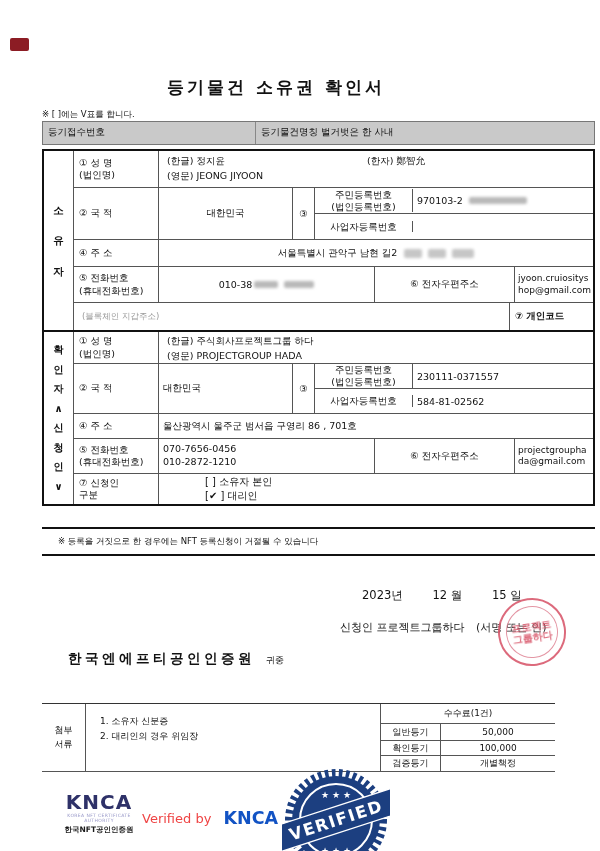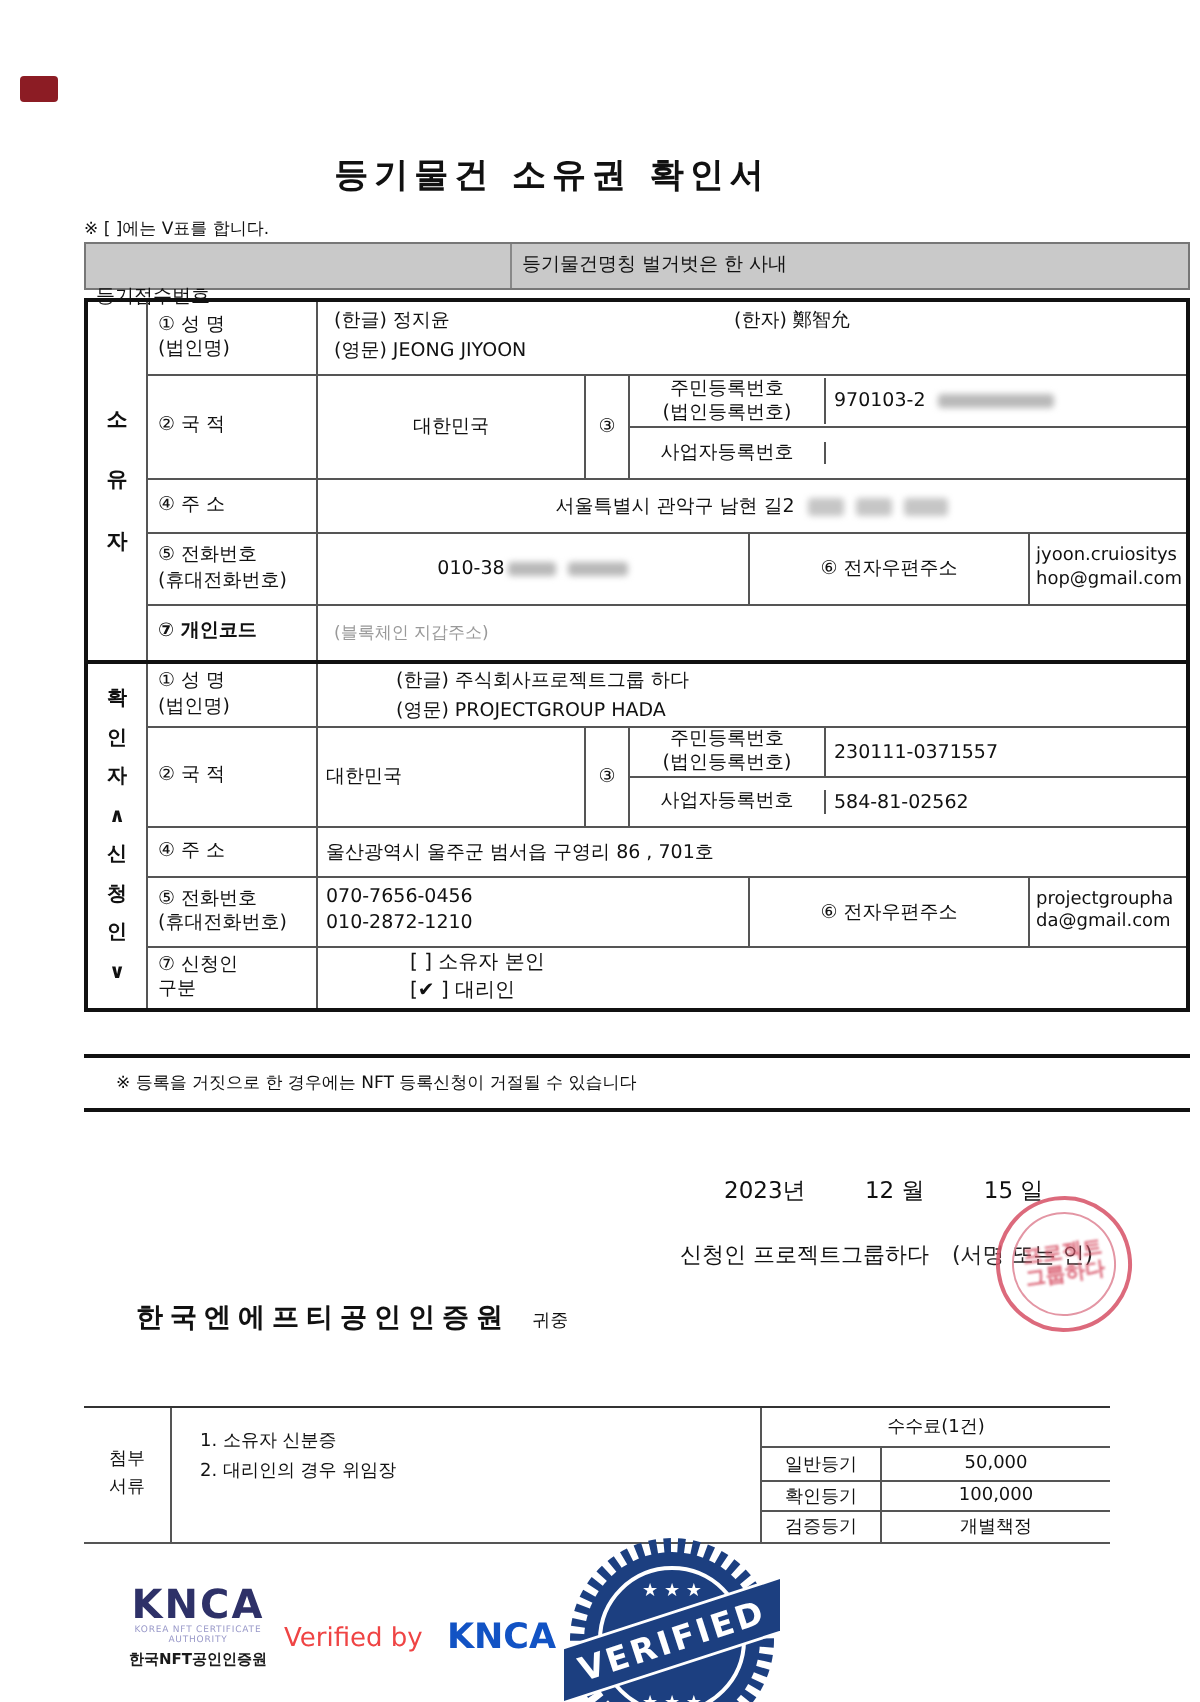--- a/index.html
+++ b/index.html
@@ -11,21 +11,21 @@
               background:#8c1c24; border-radius:2px; }
 
   .doc-title { position:absolute; top:76px; left:0; width:552px; text-align:center;
                font-size:17px; font-weight:bold; letter-spacing:3px; }
 
   .v-note { position:absolute; top:109px; left:42px; font-size:8.5px; }
 
   
   .top-bar { position:absolute; top:121px; left:42px; width:553px; height:24px;
              background:#c9c9c9; border:1px solid #777; display:flex; font-size:9.5px; }
-  .top-bar .cellL { width:213px; border-right:1px solid #888; padding:20px 0 0 5px; }
+  .top-bar .cellL { width:213px; border-right:1px solid #888; padding:4px 0 0 5px; }
   .top-bar .cellR { flex:1; padding:4px 0 0 5px; }
 
   
   .main-table { position:absolute; top:149px; left:42px; width:553px;
                 border:2px solid #111; font-size:9.5px; }
   .sect { display:flex; }
   .sect + .sect { border-top:2px solid #111; }
   .side { width:30px; border-right:1px solid #555; display:flex; align-items:center; justify-content:center; }
   .vert { width:13px; word-break:break-all; text-align:center; font-weight:bold; font-size:10.5px; }
   .vert.owner { line-height:2.9; }
@@ -168,35 +168,35 @@
 (휴대전화번호)</div>
         <div class="cell ctr" style="width:216px;">
           <span>010-38</span>
           <span class="redact" style="width:24px;margin-left:2px;"></span>
           <span class="redact" style="width:30px;"></span>
         </div>
         <div class="cell ctr" style="width:140px;">⑥ 전자우편주소</div>
         <div class="cell email" style="flex:1;">jyoon.cruiosityshop@gmail.com</div>
       </div>
       <div class="row h28">
+        <div class="cell gray-hint" style="flex:1;">(블록체인 지갑주소)</div>
         <div class="cell lab" style="font-weight:bold;">⑦ 개인코드</div>
-        <div class="cell gray-hint" style="flex:1;">(블록체인 지갑주소)</div>
       </div>
     </div>
   </div>
 
   <div class="sect">
     <div class="side">
       <div class="vert app">확인자∧신청인∨</div>
     </div>
     <div class="rows">
       <div class="row h31">
         <div class="cell lab">① 성 명
 (법인명)</div>
-        <div class="cell" style="flex:1;align-items:flex-start;padding-left:31px;">
+        <div class="cell" style="flex:1;align-items:flex-start;">
           <div class="name-content" style="padding-top:2px;">
             <div>(한글)   주식회사프로젝트그룹 하다</div>
             <div>(영문) PROJECTGROUP HADA</div>
           </div>
         </div>
       </div>
       <div class="row h50">
         <div class="cell lab">② 국 적</div>
         <div class="cell" style="width:134px;padding-left:4px;">대한민국</div>
         <div class="cell ctr" style="width:22px;">③</div>

